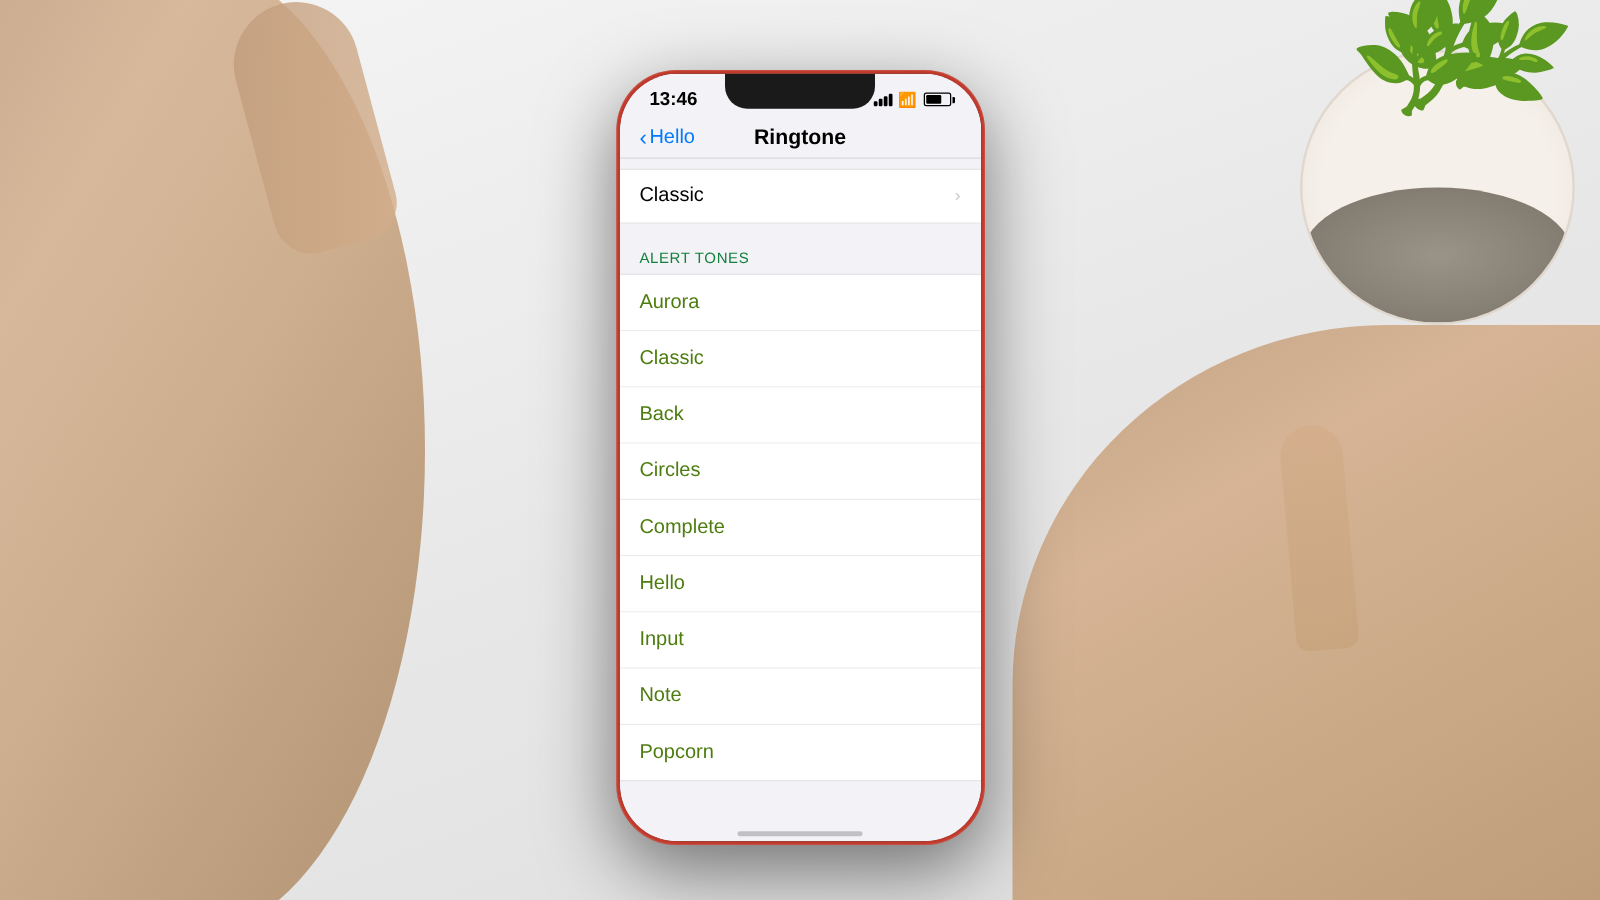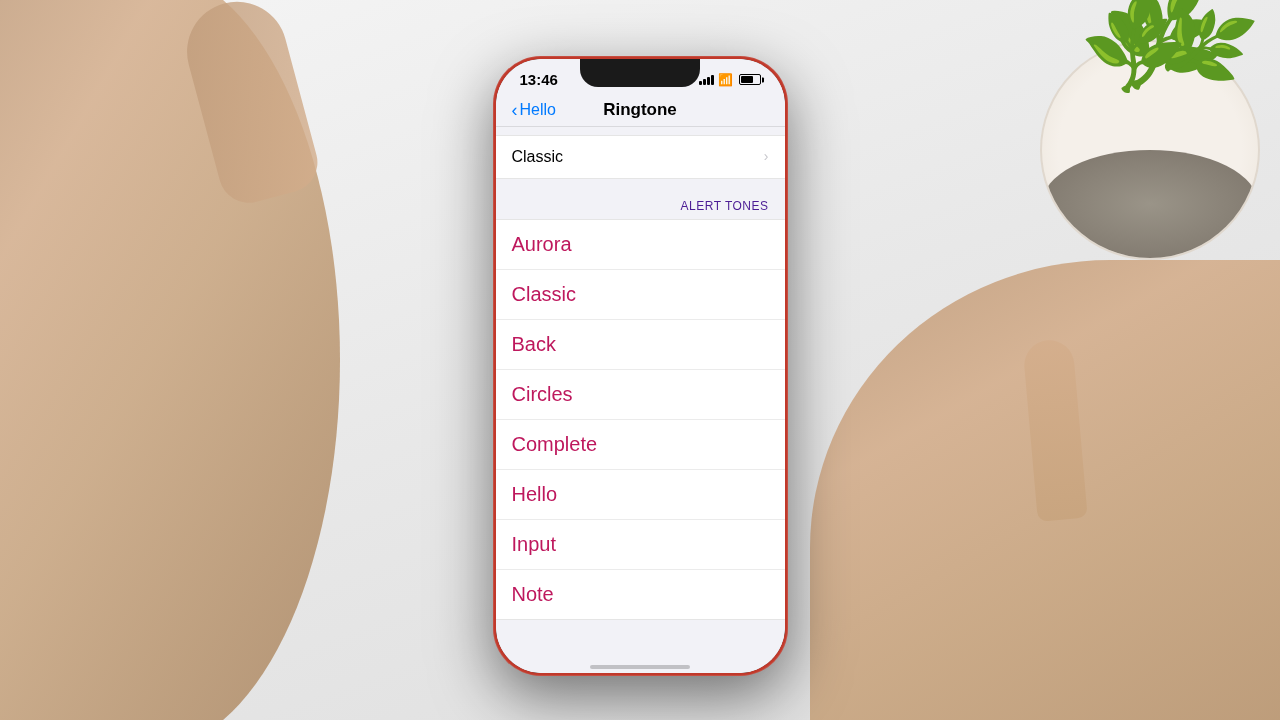--- a/index.html
+++ b/index.html
@@ -147,25 +147,24 @@
     .chevron-right {
       color: #c7c7cc;
       font-size: 14px;
     }
 
     
     .section-header {
       padding: 20px 16px 6px;
       font-size: 12px;
       font-weight: 400;
-      color: #4c1d95;
+      color: #15803d;
       text-transform: uppercase;
       letter-spacing: 0.5px;
       background: #f2f2f7;
-      text-align: right;
     }
 
     
     .list-section {
       background: #fff;
       border-top: 1px solid rgba(0,0,0,0.1);
       border-bottom: 1px solid rgba(0,0,0,0.1);
     }
 
     .list-item {
@@ -175,22 +174,22 @@
       border-bottom: 1px solid rgba(0,0,0,0.08);
       background: #fff;
       position: relative;
     }
 
     .list-item:last-child {
       border-bottom: none;
     }
 
     .list-item-text {
-      font-size: 20px;
-      color: #be185d;
+      font-size: 16px;
+      color: #4d7c0f;
       flex: 1;
     }
 
     
     .home-indicator {
       height: 20px;
       display: flex;
       align-items: flex-end;
       justify-content: center;
       padding-bottom: 4px;
@@ -344,20 +343,23 @@
             </div>
             <div class="list-item">
               <span class="list-item-text">Hello</span>
             </div>
             <div class="list-item">
               <span class="list-item-text">Input</span>
             </div>
             <div class="list-item">
               <span class="list-item-text">Note</span>
             </div>
+            <div class="list-item">
+              <span class="list-item-text">Popcorn</span>
+            </div>
 
           </div>
 
         </div>
 
         <div class="home-indicator">
           <div class="home-bar"></div>
         </div>
 
       </div>

